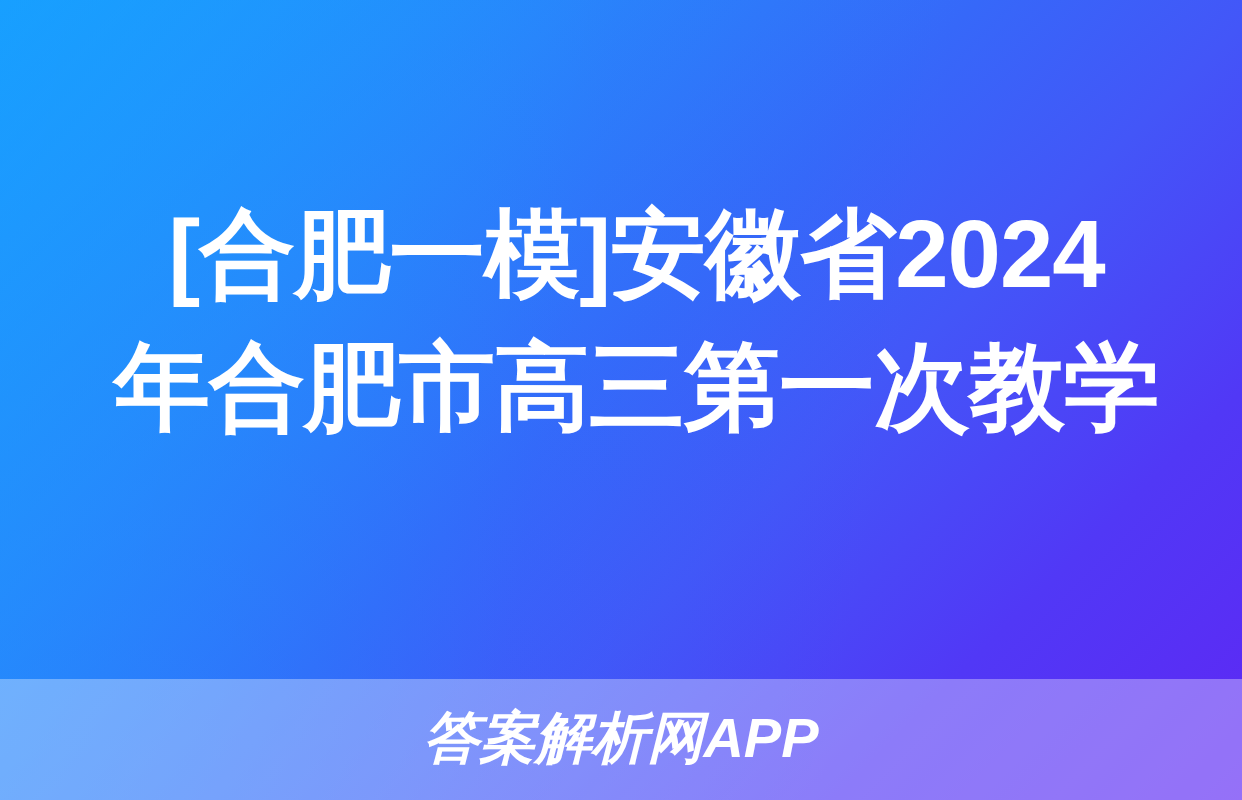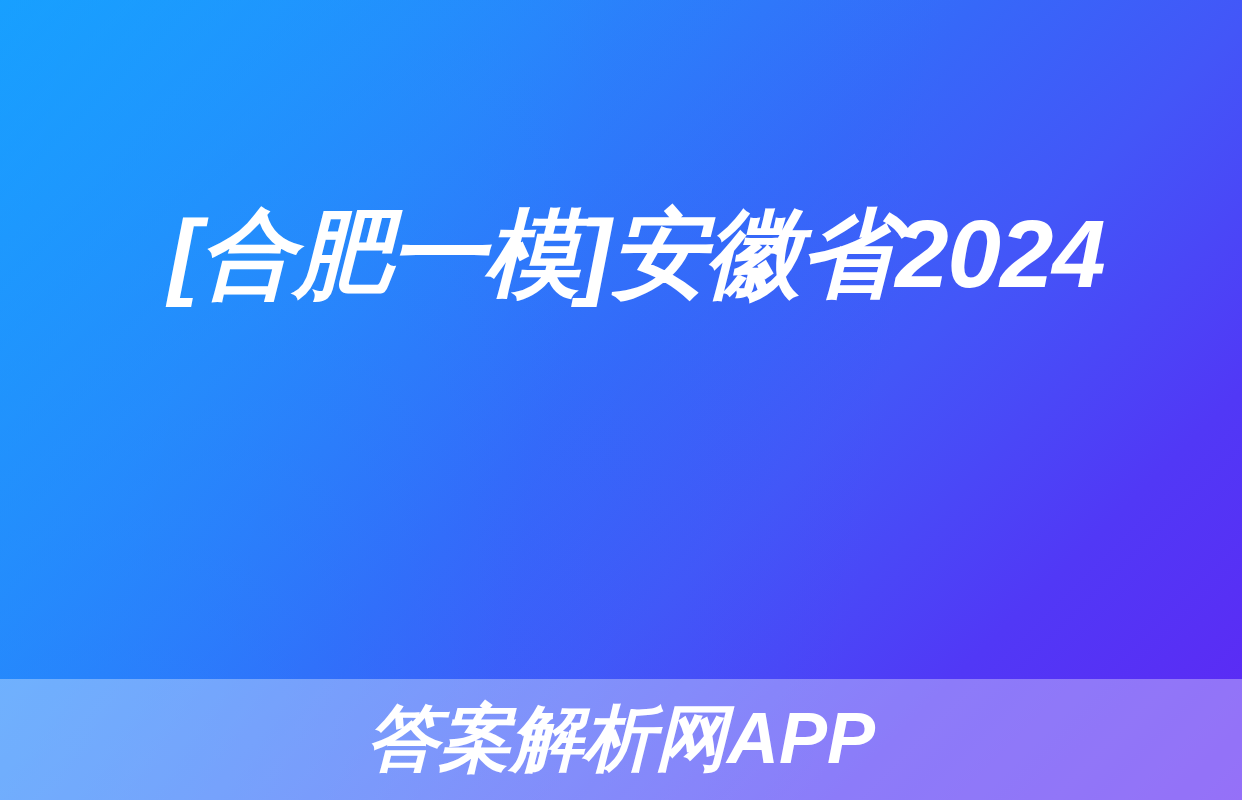--- a/index.html
+++ b/index.html
@@ -40,56 +40,56 @@
     width: 1242px;
     text-align: center;
     z-index: 3;
   }
   .title-line {
     display: block;
     color: #ffffff;
     font-size: 96px;
     line-height: 133px;
     font-weight: 700;
-    font-style: italic;
     letter-spacing: -1px;
     white-space: nowrap;
     text-rendering: geometricPrecision;
     padding-left: 31px;
   }
 
   .watermark-band {
     position: absolute;
     left: 0;
     top: 679px;
     width: 1242px;
     height: 121px;
     background: rgba(255,255,255,0.34);
     z-index: 4;
     display: flex;
     align-items: center;
     justify-content: center;
   }
   .watermark-text {
     color: #ffffff;
-    font-size: 72px;
+    font-size: 56px;
     font-weight: 700;
     font-style: italic;
     letter-spacing: 0px;
     line-height: 1;
     white-space: nowrap;
     transform: translateY(-2px);
   }
 </style>
 </head>
 <body>
 
 <div id="poster">
 
   <div class="title-block">
     <span class="title-line">[合肥一模]安徽省2024</span>
+    <span class="title-line">年合肥市高三第一次教学</span>
   </div>
 
   <div class="watermark-band">
     <span class="watermark-text">答案解析网APP</span>
   </div>
 
 </div>
 
 </body></html>

